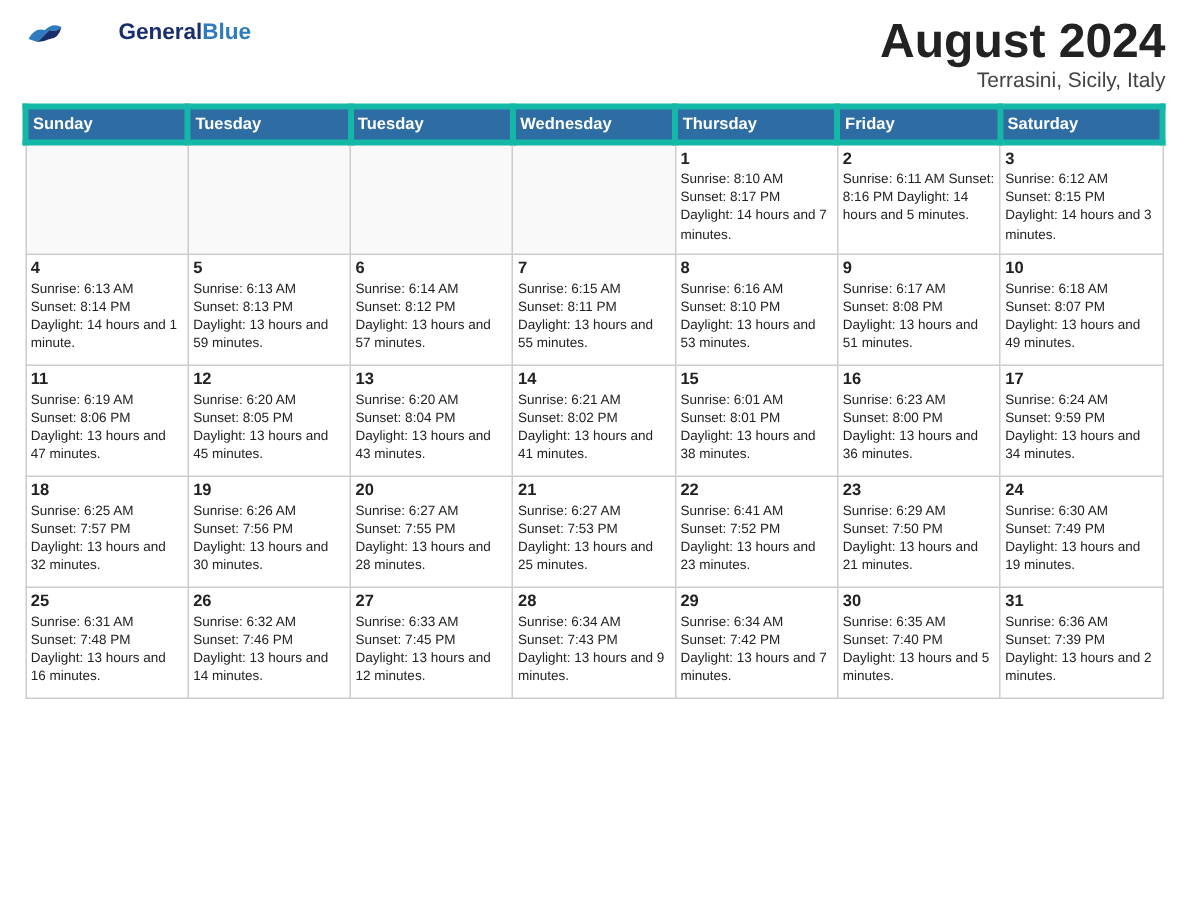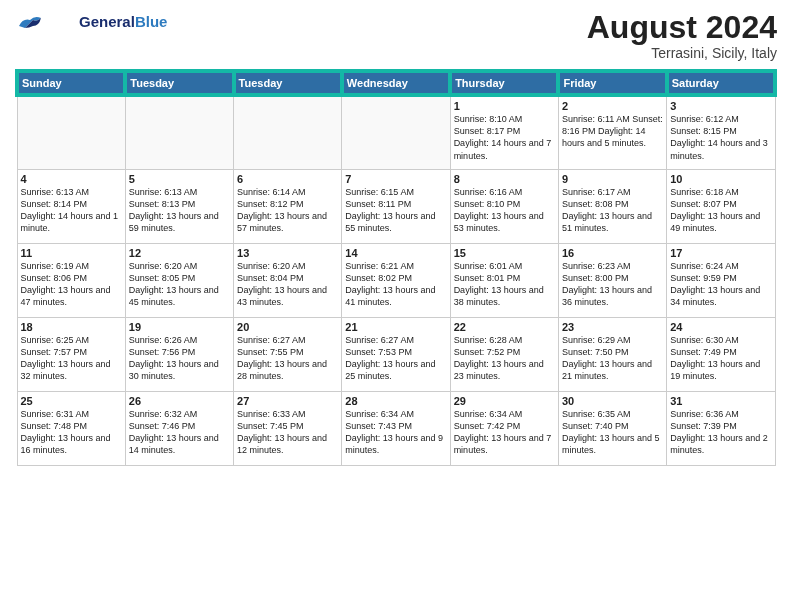--- a/index.html
+++ b/index.html
@@ -287,21 +287,21 @@
           </td>
           <td>
             <span class="day-num">21</span>
             <div class="day-info">Sunrise: 6:27 AM
 Sunset: 7:53 PM
 Daylight: 13 hours
 and 25 minutes.</div>
           </td>
           <td>
             <span class="day-num">22</span>
-            <div class="day-info">Sunrise: 6:28 AM
+            <div class="day-info">Sunrise: 6:41 AM
 Sunset: 7:52 PM
 Daylight: 13 hours
 and 23 minutes.</div>
           </td>
           <td>
             <span class="day-num">23</span>
             <div class="day-info">Sunrise: 6:29 AM
 Sunset: 7:50 PM
 Daylight: 13 hours
 and 21 minutes.</div>

